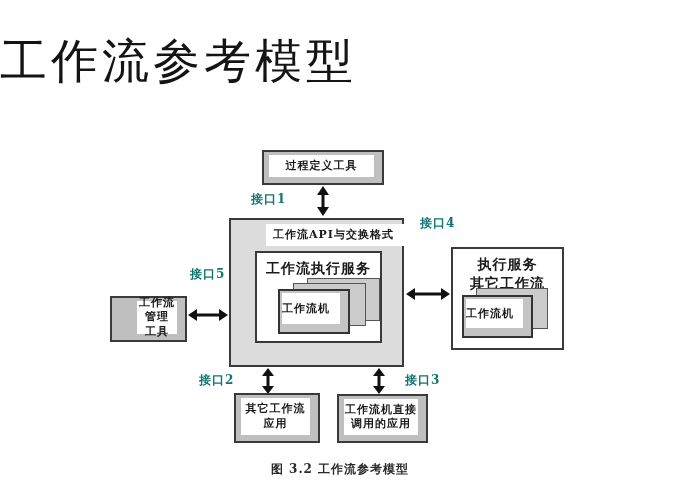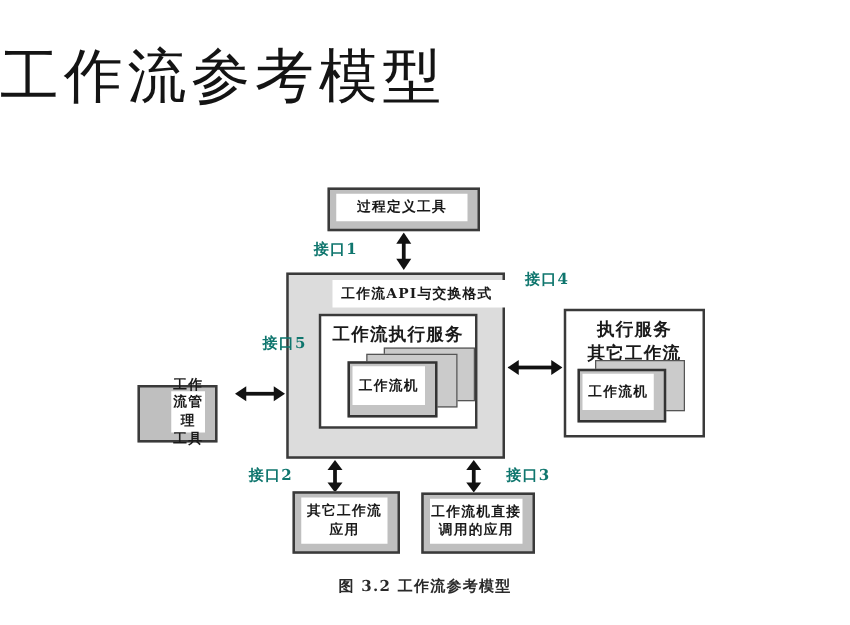--- a/index.html
+++ b/index.html
@@ -44,21 +44,21 @@
   }
   .stackback{
     background:#cbcbcb;border:1px solid #555555;
   }
   .engine{
     border:2px solid #333333;background:#c4c4c4;
     padding:2px 8px 8px 2px;
   }
   .engine .inner{
     width:100%;height:100%;background:#ffffff;
-    display:flex;align-items:center;justify-content:center;
+    display:flex;align-items:center;justify-content:flex-start;
     font-size:11px;font-weight:bold;letter-spacing:1px;
   }
   .iface{
     font-size:12px;font-weight:bold;letter-spacing:1px;color:#0f766e;white-space:nowrap;
   }
   .arrow svg{display:block;}
 </style>
 </head>
 <body>
 
@@ -112,30 +112,30 @@
       <span style="display:block;">其它工作流</span>
     </div>
   </div>
   <div class="abs stackback" style="left:476px;top:288px;width:72px;height:41px;"></div>
   <div class="abs engine" style="left:462px;top:295px;width:71px;height:43px;">
     <div class="inner">
       <span>工作流机</span>
     </div>
   </div>
 
-  <div class="abs iface" style="left:190px;top:266px;margin-left:20px;">接口5</div>
+  <div class="abs iface" style="left:190px;top:266px;">接口5</div>
   <div class="abs arrow" style="left:188px;top:308px;">
     <svg width="40" height="14" viewBox="0 0 40 14">
       <polygon points="0,7 9,1 9,13" fill="#111"></polygon>
       <rect x="8" y="5.5" width="24" height="3" fill="#111"></rect>
       <polygon points="40,7 31,1 31,13" fill="#111"></polygon>
     </svg>
   </div>
 
-  <div class="abs framed" style="left:110px;top:308px;width:64px;height:46px;padding-left:25px;">
+  <div class="abs framed" style="left:110px;top:296px;width:77px;height:46px;padding-left:25px;">
     <div class="inner">
       <span style="display:block;">工作流管理</span>
       <span style="display:block;">工具</span>
     </div>
   </div>
 
   <div class="abs arrow" style="left:261px;top:368px;">
     <svg width="14" height="26" viewBox="0 0 14 26">
       <polygon points="7,0 1,8 13,8" fill="#111"></polygon>
       <rect x="5.5" y="7" width="3" height="12" fill="#111"></rect>

